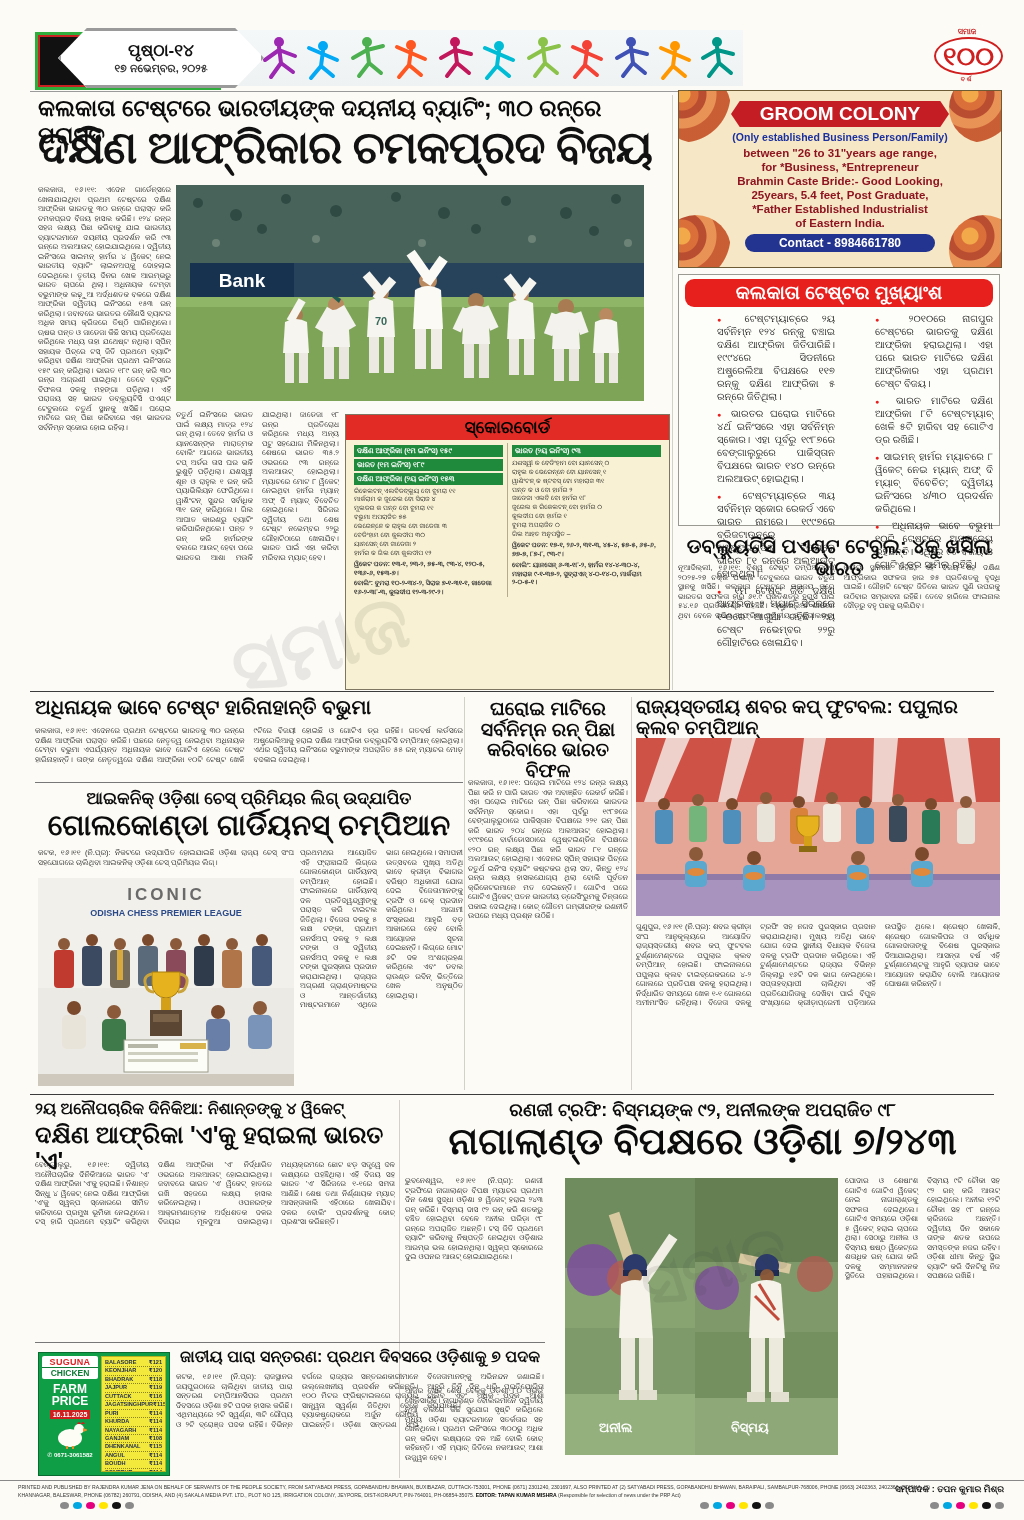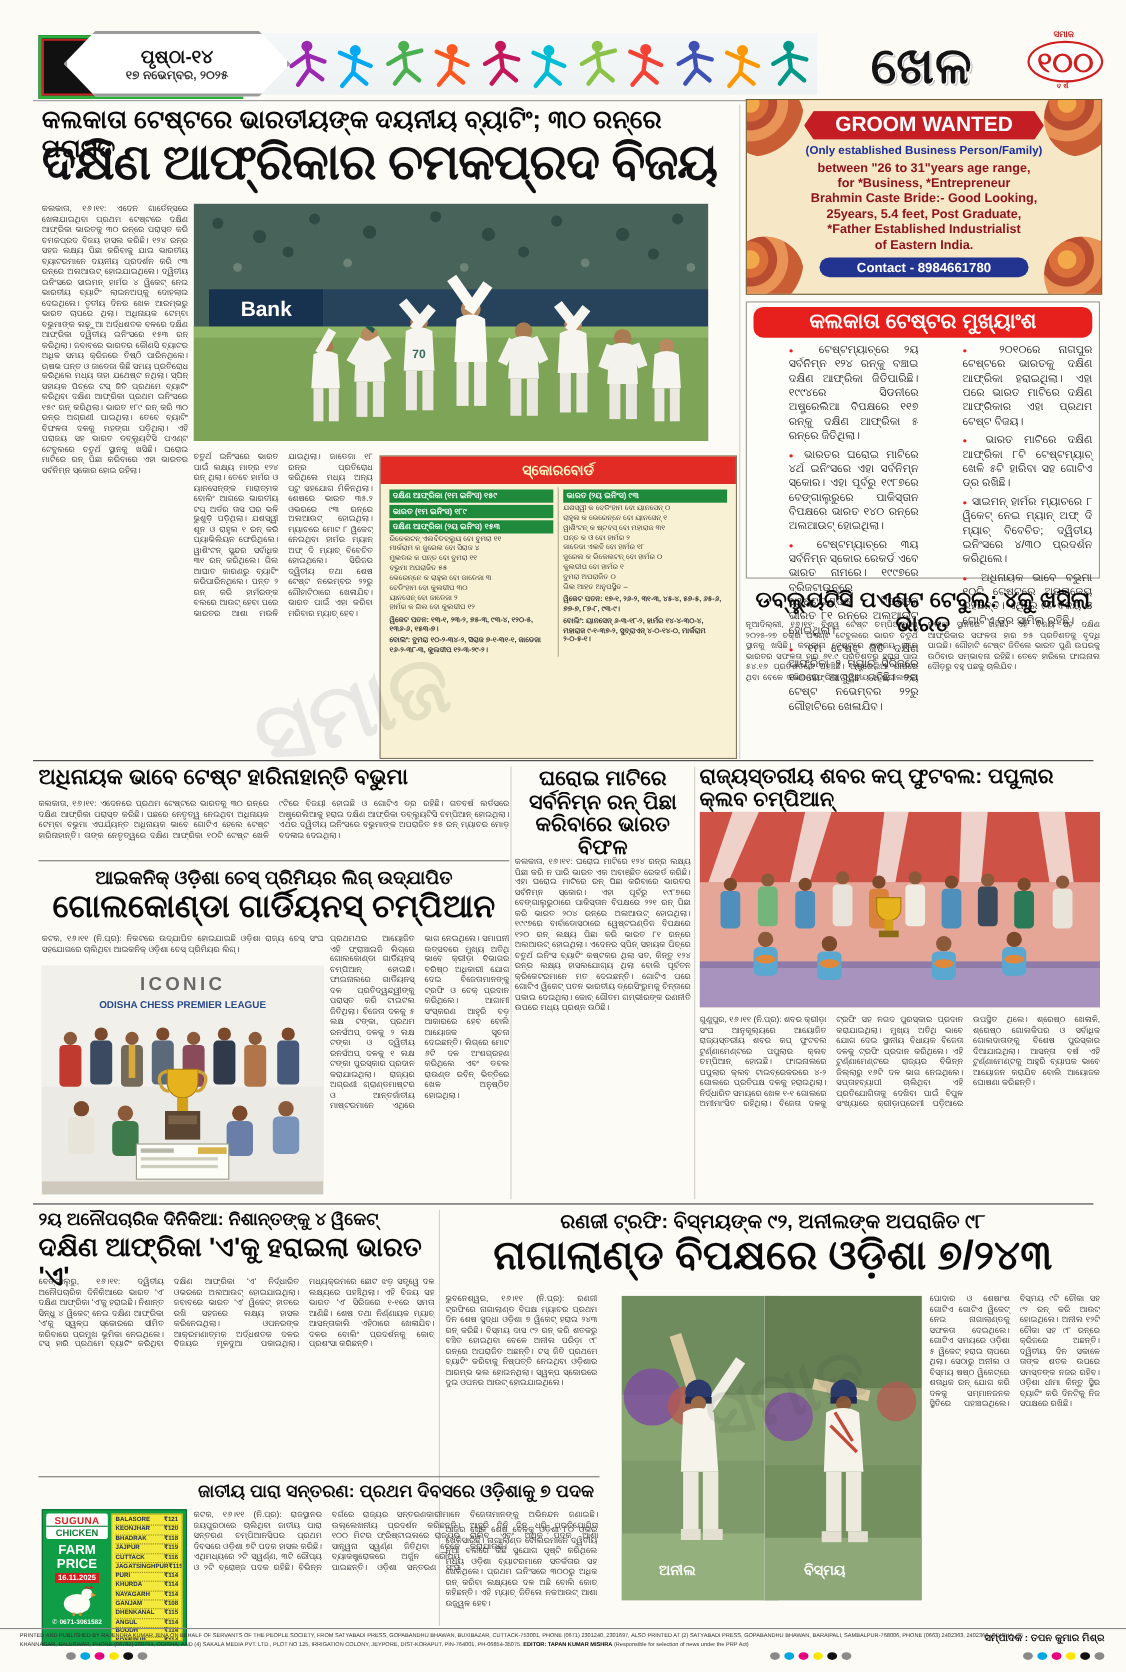--- a/index.html
+++ b/index.html
@@ -28,21 +28,21 @@
   .badge100{position:absolute;left:934px;top:28px;width:66px;height:62px;text-align:center;line-height:1;}
   .badge100 .t{font-size:8px;color:#c41f1f;font-weight:bold;}
   .badge100 .n{font-size:26px;font-weight:900;color:#d01f1f;border:2px solid #d01f1f;border-radius:50%;
                display:inline-block;padding:4px 7px;margin:1px 0;background:#fff;}
   .badge100 .b{font-size:6px;color:#c41f1f;font-weight:bold;letter-spacing:2px;}
   
   .lead-kicker{position:absolute;left:38px;top:95px;width:630px;font-size:23px;}
   .lead-head{position:absolute;left:38px;top:122px;width:635px;font-size:45px;font-weight:900;letter-spacing:-1px;}
   
   .score-box{position:absolute;left:345px;top:414px;width:323px;height:274px;background:#f8f1d3;border:1px solid #7e7660;}
-  .score-head{height:25px;background:#e22b24;color:#fef9c3;font-size:13px;font-weight:bold;display:flex;align-items:center;justify-content:center;}
+  .score-head{height:25px;background:#e22b24;color:#000000;font-size:17px;font-weight:bold;display:flex;align-items:center;justify-content:center;}
   .score-cols{display:flex;padding:3px 4px;gap:0;}
   .score-col{width:50%;font-size:6.6px;line-height:1.35;color:#222;padding:0 4px;}
   .score-col + .score-col{border-left:1px solid #b4ab8d;}
   .sb-green{background:#1f8a3c;color:#fff;font-weight:bold;padding:1px 3px;margin:2px 0;font-size:7.3px;}
   .sb-line{display:block;}
   .sb-note{margin-top:2px;font-weight:bold;color:#333;}
   .groom{position:absolute;left:678px;top:90px;width:322px;height:176px;background:#f6e8c6;border:1px solid #6d5b35;overflow:hidden;}
   .groom .corner{position:absolute;width:70px;height:70px;background:radial-gradient(circle at 30% 30%,#f2a23c 0 8px,#d8622a 9px 16px,#b23c20 17px 24px,#e8894a 25px 34px,#c44f24 35px 48px,transparent 49px);opacity:.9;border-radius:50%;}
   .groom-title{position:relative;margin:10px auto 0;width:218px;background:#c41e24;color:#fff;font-weight:900;font-size:19px;text-align:center;
                padding:2px 0;clip-path:polygon(4% 0,96% 0,100% 50%,96% 100%,4% 100%,0 50%);}
@@ -50,21 +50,21 @@
   .groom-body{position:relative;text-align:center;color:#8e1420;font-weight:bold;font-size:11.5px;line-height:1.22;margin-top:3px;}
   .groom-contact{position:relative;margin:4px auto 0;width:190px;background:#22348f;color:#fff;font-weight:bold;font-size:12px;
                  text-align:center;border-radius:12px;padding:2px 0;}
   .hl-box{position:absolute;left:678px;top:274px;width:322px;height:252px;border:1px solid #9a9a92;background:#fdfdf9;padding:4px 6px;box-sizing:border-box;}
   .hl-title{width:100%;background:#e8201d;color:#fff;font-size:19px;font-weight:bold;text-align:center;border-radius:9px;padding:3px 0;}
   .hl-cols{display:flex;gap:8px;margin-top:5px;}
   .hl-col{width:50%;font-size:10px;line-height:1.3;text-align:justify;color:#222;margin-left:32px;}
   .hl-item{margin-bottom:4px;}
   .hl-item::before{content:"●  ";color:#e8201d;font-size:7px;}
   
-  .suguna{position:absolute;left:38px;top:1352px;width:132px;height:124px;background:#0f9d45;border:1px solid #0a6b30;display:flex;padding:3px;box-sizing:border-box;gap:3px;margin-top:20px;}
+  .suguna{position:absolute;left:38px;top:1352px;width:132px;height:124px;background:#0f9d45;border:1px solid #0a6b30;display:flex;padding:3px;box-sizing:border-box;gap:3px;}
   .sug-left{width:56px;display:flex;flex-direction:column;align-items:center;}
   .sug-brand{background:#fff;border-radius:2px;width:100%;text-align:center;padding:1px 0;}
   .sug-brand .s1{color:#e02224;font-weight:900;font-size:9px;display:block;letter-spacing:.3px;}
   .sug-brand .s2{color:#0f7a35;font-weight:900;font-size:8.5px;display:block;border-top:1px solid #0f7a35;}
   .sug-farm{color:#ffffff;font-weight:900;font-size:12px;line-height:1;margin-top:4px;text-align:center;}
   .sug-date{background:#d01f1f;color:#fff;font-weight:bold;font-size:7px;padding:1px 3px;margin-top:3px;}
   .sug-phone{color:#fff;font-size:6px;font-weight:bold;margin-top:2px;}
   .sug-panel{flex:1;background:#f2e93c;border:1px solid #b9b021;padding:2px 3px;overflow:hidden;}
   .sug-row{display:flex;justify-content:space-between;font-size:5.6px;font-weight:bold;color:#1d2a4f;border-bottom:1px dotted #8e8525;line-height:1.33;}
   
@@ -134,21 +134,20 @@
             <circle cx="502" cy="12" r="5" fill="#009688" stroke="none"></circle>
             <path d="M502 17 L504 33 M504 33 L494 46 M504 33 L516 43 M502 20 L488 28 M502 20 L518 24"></path>
           </g>
       </g>
     </svg>
   </div>
   <div class="mast-oct">
     <span class="pg">ପୃଷ୍ଠା-୧୪</span>
     <span class="dt">୧୭ ନଭେମ୍ବର, ୨୦୨୫</span>
   </div>
-  <div class="logo">ଖେଳ</div>
   <div class="badge100">
     <div class="t">ସମାଜ</div>
     <div class="n">୧୦୦</div>
     <div class="b">ବର୍ଷ</div>
   </div>
   <div class="hrule" style="left:30px;top:91px;width:964px;background:#9a9a9a;"></div>
 
   <div class="lead-kicker kicker">କଲକାତା ଟେଷ୍ଟରେ ଭାରତୀୟଙ୍କ ଦୟନୀୟ ବ୍ୟାଟିଂ; ୩୦ ରନ୍ରେ ପରାସ୍ତ</div>
   <div class="lead-head">ଦକ୍ଷିଣ ଆଫ୍ରିକାର ଚମକପ୍ରଦ ବିଜୟ</div>
 
@@ -292,21 +291,21 @@
     </div>
   </div>
 
   <div class="vrule" style="left:672px;top:95px;height:595px;"></div>
 
   <div class="groom">
     <div class="corner" style="left:-18px;top:-18px;"></div>
     <div class="corner" style="right:-18px;top:-18px;"></div>
     <div class="corner" style="left:-18px;bottom:-18px;"></div>
     <div class="corner" style="right:-18px;bottom:-18px;"></div>
-    <div class="groom-title">GROOM WANTED</div>
+    <div class="groom-title">GROOM COLONY</div>
     <div class="groom-sub">(Only established Business Person/Family)</div>
     <div class="groom-body">
       <div>between "26 to 31"years age range,</div>
       <div>for *Business, *Entrepreneur</div>
       <div>Brahmin Caste Bride:- Good Looking,</div>
       <div>25years, 5.4 feet, Post Graduate,</div>
       <div>*Father Established Industrialist</div>
       <div>of Eastern India.</div>
     </div>
     <div class="groom-contact">Contact - 8984661780</div>

